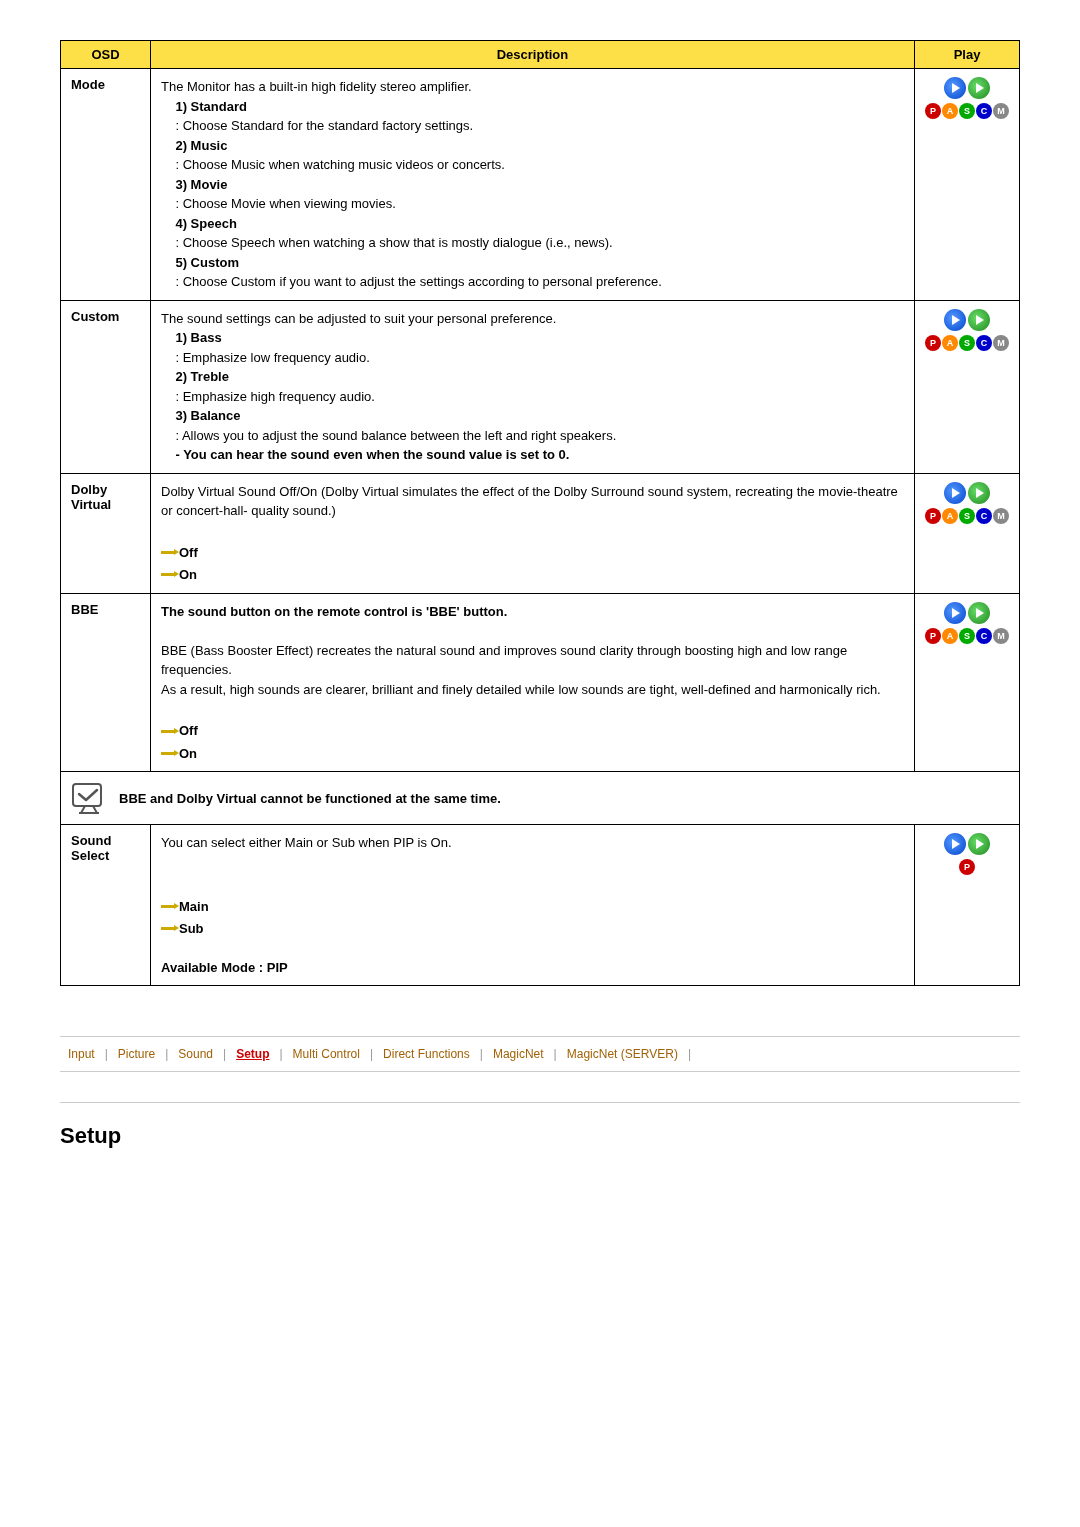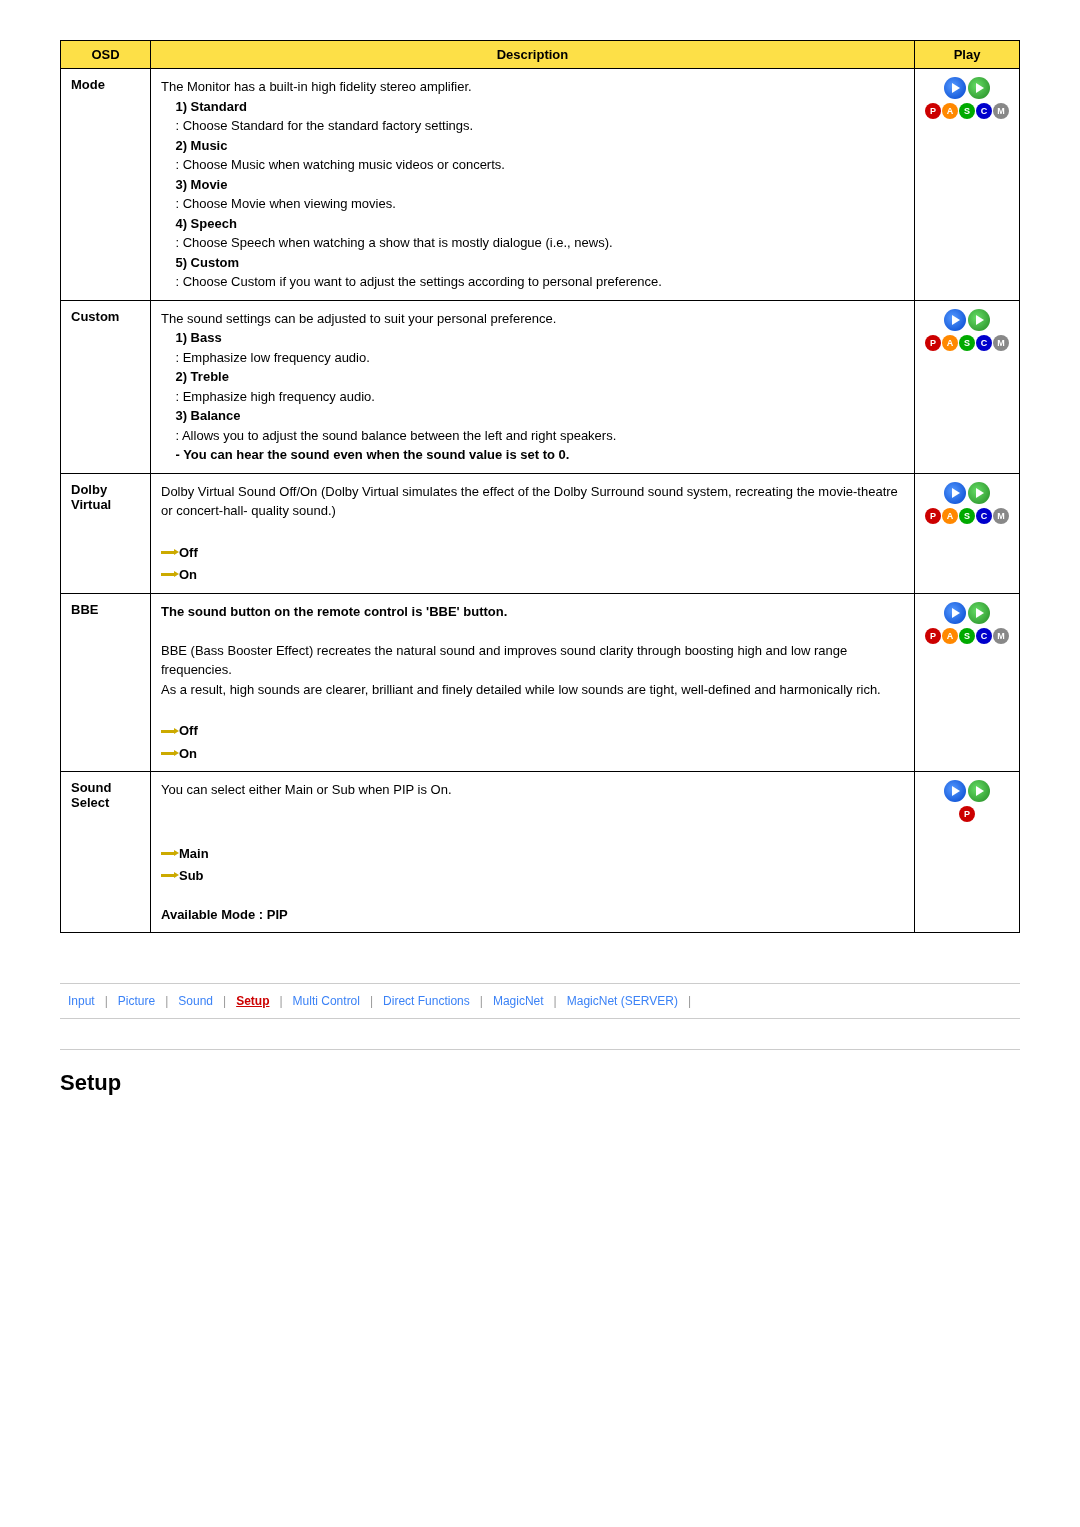--- a/index.html
+++ b/index.html
@@ -131,21 +131,21 @@
       margin-top: 50px;
       border-top: 1px solid #ccc;
       border-bottom: 1px solid #ccc;
       padding: 8px 0;
       display: flex;
       align-items: center;
       gap: 0;
     }
     .nav-item {
       font-size: 12px;
-      color: #3b82f6;
+      color: #a16207;
       padding: 2px 8px;
       cursor: pointer;
       text-decoration: none;
       white-space: nowrap;
     }
     .nav-item.active {
       color: #cc0000;
       font-weight: bold;
       text-decoration: underline;
     }
@@ -325,20 +325,35 @@
               <div class="badge badge-p">P</div>
               <div class="badge badge-a">A</div>
               <div class="badge badge-s">S</div>
               <div class="badge badge-c">C</div>
               <div class="badge badge-m">M</div>
             </div>
           </div>
         </td>
       </tr>
 
+      <tr>
+        <td colspan="3">
+          <div class="note-content">
+
+            <svg class="check-icon-svg" viewBox="0 0 36 36">
+              <rect x="2" y="4" width="28" height="22" rx="3" ry="3" fill="none" stroke="#555" stroke-width="2"></rect>
+              <polyline points="8,14 15,20 26,10" fill="none" stroke="#555" stroke-width="2.5" stroke-linecap="round" stroke-linejoin="round"></polyline>
+              <line x1="14" y1="26" x2="10" y2="33" stroke="#555" stroke-width="2"></line>
+              <line x1="22" y1="26" x2="26" y2="33" stroke="#555" stroke-width="2"></line>
+              <line x1="8" y1="33" x2="28" y2="33" stroke="#555" stroke-width="2"></line>
+            </svg>
+            <span class="note-text">BBE and Dolby Virtual cannot be functioned at the same time.</span>
+          </div>
+        </td>
+      </tr>
 
       <tr>
         <td class="col-osd">
           <span class="osd-label">Sound<br>Select</span>
         </td>
         <td class="col-desc desc-text">
           You can select either Main or Sub when PIP is On.<br>
           <span style="display:inline-flex;align-items:center;gap:4px;margin-top:44px;">
             <span style="display:inline-block;width:14px;height:3px;background:#ccaa00;position:relative;">
               <span style="position:absolute;right:-4px;top:-2px;border-top:3.5px solid transparent;border-bottom:3.5px solid transparent;border-left:5px solid #ccaa00;"></span>

